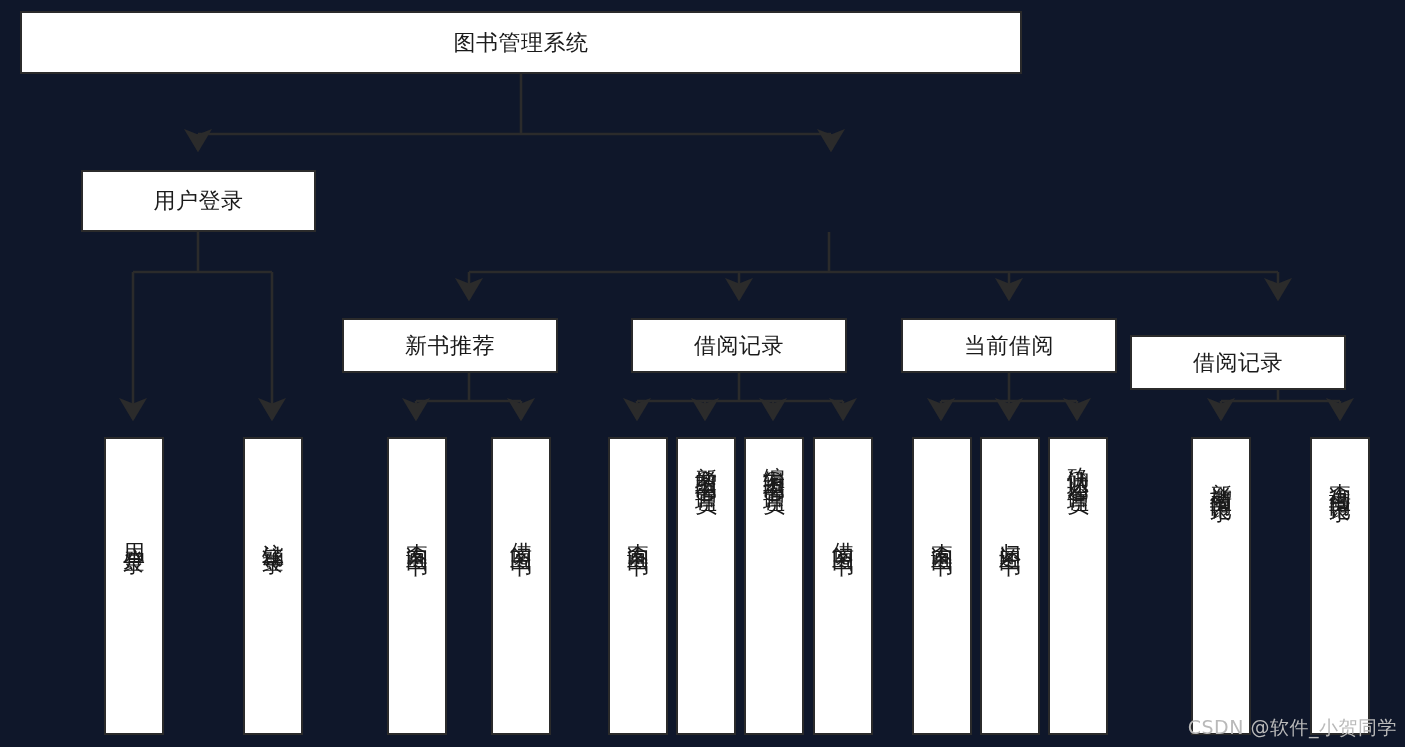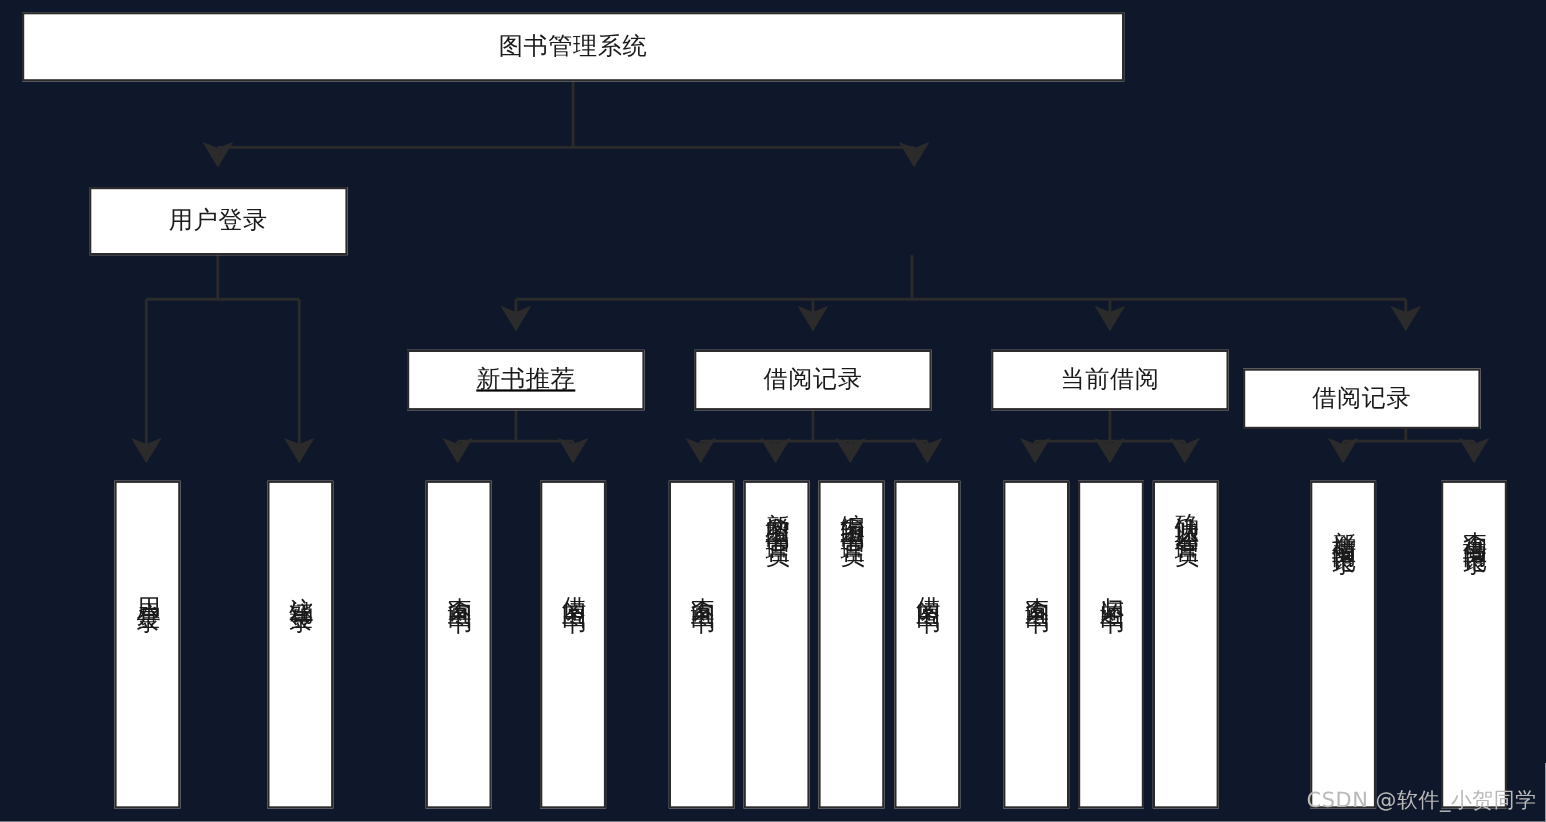--- a/index.html
+++ b/index.html
@@ -138,21 +138,21 @@
 
   <div class="node horiz root" style="left:20px; top:11px; width:1002px; height:63px;">
     <span class="node-label">图书管理系统</span>
   </div>
 
   <div class="node horiz" style="left:81px; top:170px; width:235px; height:62px;">
     <span class="node-label">用户登录</span>
   </div>
 
 
-  <div class="node horiz" style="left:370px; top:318px; width:216px; height:55px;text-decoration:underline;">
+  <div class="node horiz" style="left:342px; top:318px; width:216px; height:55px;">
     <span class="node-label">新书推荐</span>
   </div>
 
   <div class="node horiz" style="left:631px; top:318px; width:216px; height:55px;">
     <span class="node-label">借阅记录</span>
   </div>
 
   <div class="node horiz" style="left:901px; top:318px; width:216px; height:55px;justify-content:center;">
     <span class="node-label">当前借阅</span>
   </div>

